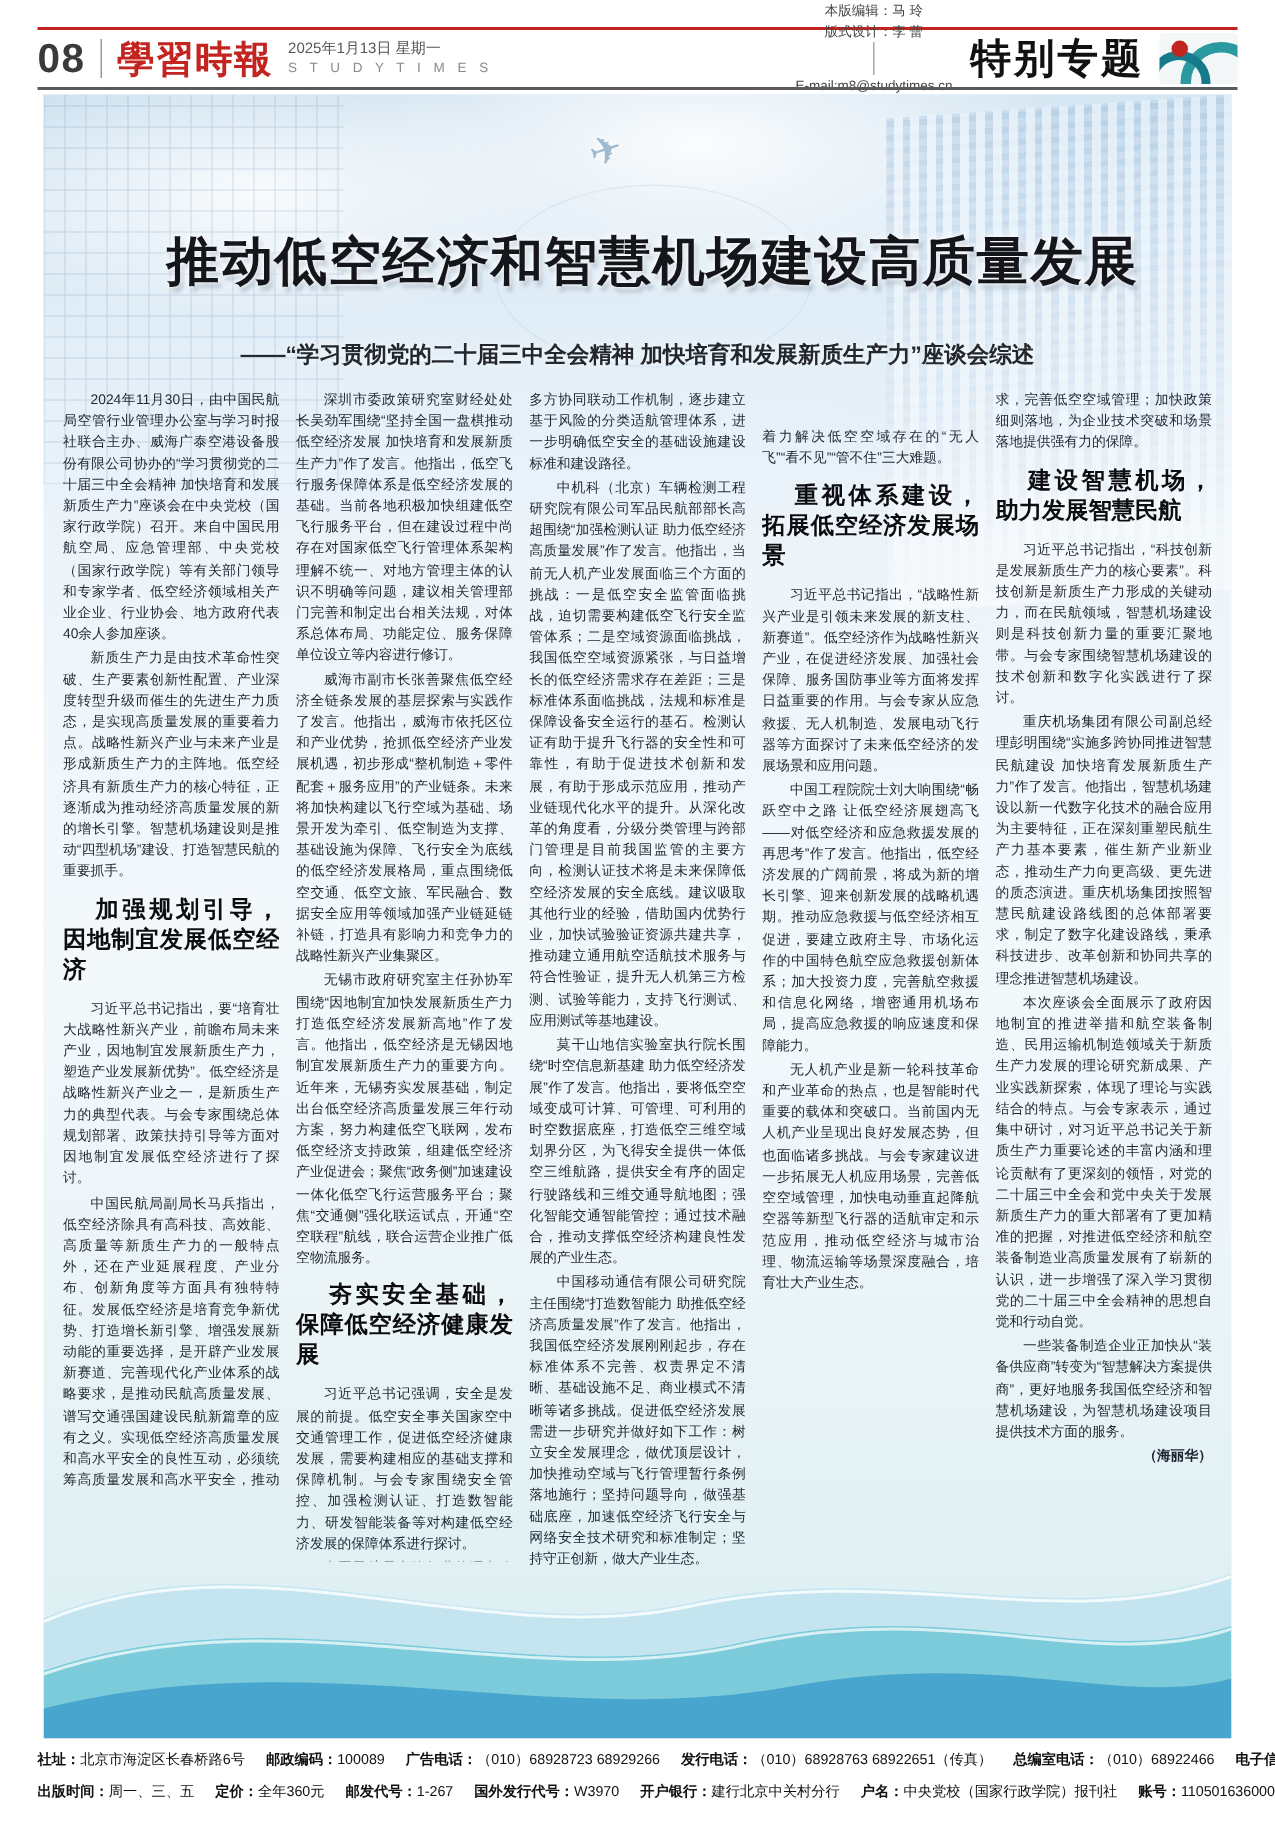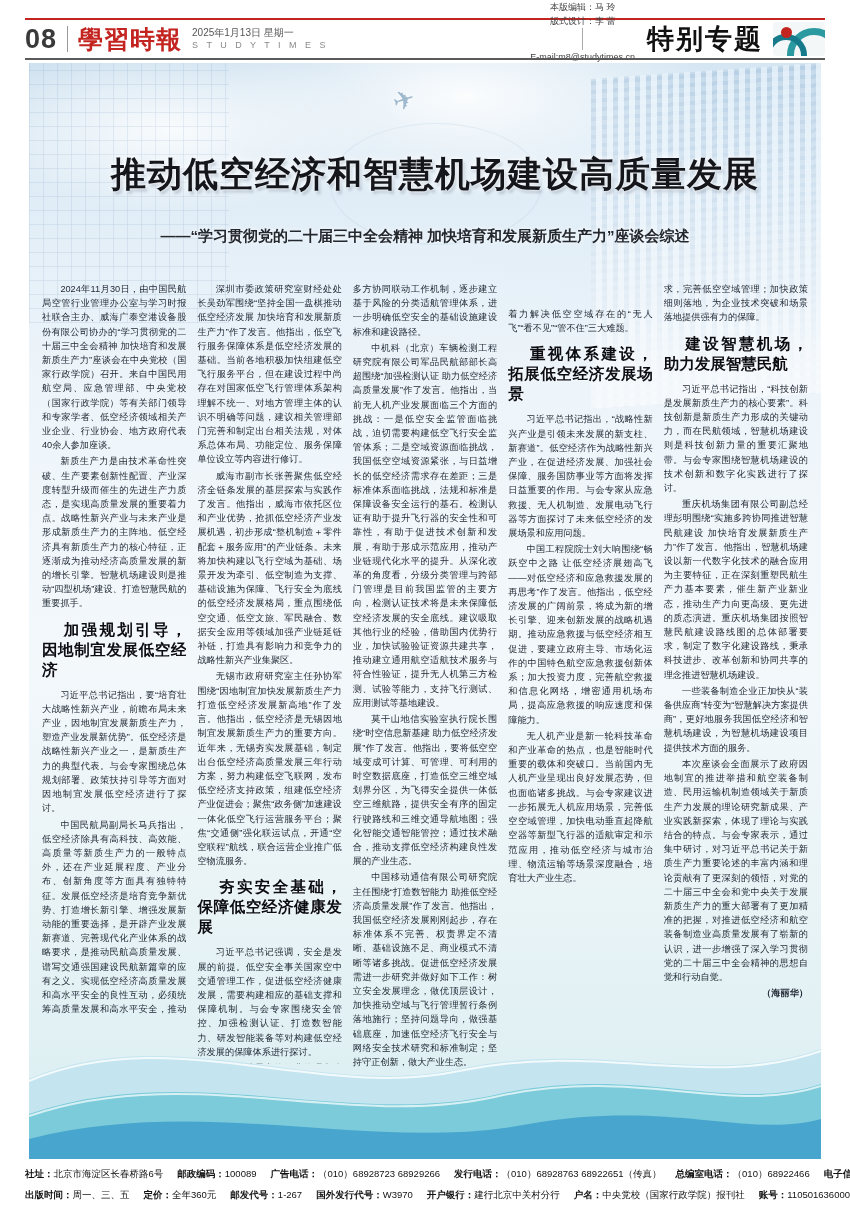--- a/index.html
+++ b/index.html
@@ -44,21 +44,21 @@
       text-shadow:0 0 6px rgba(255,255,255,.9);}
   .globe{position:absolute;left:38%;top:60px;width:210px;height:120px;border-radius:50%;
       border:1px solid rgba(150,180,210,.35);opacity:.5;}
   
   .headline{position:absolute;left:0;right:0;top:88px;text-align:center;font-size:35px;font-weight:900;
       color:#14161c;letter-spacing:1px;font-family:Liberation Serif, serif;
       text-shadow:0 0 3px #fff,0 0 8px rgba(255,255,255,.95),2px 3px 3px rgba(60,80,110,.35);margin-left:20px;}
   .subhead{position:absolute;left:0;right:0;top:164px;text-align:center;font-size:15px;font-weight:700;color:#23272e;
       text-shadow:0 0 4px rgba(255,255,255,.9);}
   
-  .cols{position:absolute;left:13px;right:13px;top:219px;display:flex;gap:11px;}
+  .cols{position:absolute;left:13px;right:13px;top:196px;display:flex;gap:11px;}
   .col{flex:1 1 0;overflow:hidden;font-size:9.2px;line-height:14.2px;color:#1d2531;text-align:justify;}
   .col p{margin:0 0 2px;text-indent:2em;}
   .col p.cont{text-indent:0;}
   .col h2{font-size:15.5px;line-height:20px;font-weight:900;color:#0b0d12;margin:9px 0 8px;text-indent:1.4em;
       text-shadow:0 0 3px rgba(255,255,255,.8);}
   .col .sign{text-align:right;text-indent:0;font-weight:700;}
   
   .waves{position:absolute;left:0;bottom:0;width:792px;height:230px;}
   
   .footer{position:absolute;left:25px;right:25px;top:1163px;font-size:9.5px;color:#111;line-height:21px;white-space:nowrap;}
@@ -138,22 +138,22 @@
           <h2>重视体系建设，拓展低空经济发展场景</h2>
           <p>习近平总书记指出，“战略性新兴产业是引领未来发展的新支柱、新赛道”。低空经济作为战略性新兴产业，在促进经济发展、加强社会保障、服务国防事业等方面将发挥日益重要的作用。与会专家从应急救援、无人机制造、发展电动飞行器等方面探讨了未来低空经济的发展场景和应用问题。</p>
           <p>中国工程院院士刘大响围绕“畅跃空中之路 让低空经济展翅高飞——对低空经济和应急救援发展的再思考”作了发言。他指出，低空经济发展的广阔前景，将成为新的增长引擎、迎来创新发展的战略机遇期。推动应急救援与低空经济相互促进，要建立政府主导、市场化运作的中国特色航空应急救援创新体系；加大投资力度，完善航空救援和信息化网络，增密通用机场布局，提高应急救援的响应速度和保障能力。</p>
           <p>无人机产业是新一轮科技革命和产业革命的热点，也是智能时代重要的载体和突破口。当前国内无人机产业呈现出良好发展态势，但也面临诸多挑战。与会专家建议进一步拓展无人机应用场景，完善低空空域管理，加快电动垂直起降航空器等新型飞行器的适航审定和示范应用，推动低空经济与城市治理、物流运输等场景深度融合，培育壮大产业生态。</p>
         </div>
         <div class="col" style="height: 800px;">
           <p class="cont">求，完善低空空域管理；加快政策细则落地，为企业技术突破和场景落地提供强有力的保障。</p>
           <h2>建设智慧机场，助力发展智慧民航</h2>
           <p>习近平总书记指出，“科技创新是发展新质生产力的核心要素”。科技创新是新质生产力形成的关键动力，而在民航领域，智慧机场建设则是科技创新力量的重要汇聚地带。与会专家围绕智慧机场建设的技术创新和数字化实践进行了探讨。</p>
           <p>重庆机场集团有限公司副总经理彭明围绕“实施多跨协同推进智慧民航建设 加快培育发展新质生产力”作了发言。他指出，智慧机场建设以新一代数字化技术的融合应用为主要特征，正在深刻重塑民航生产力基本要素，催生新产业新业态，推动生产力向更高级、更先进的质态演进。重庆机场集团按照智慧民航建设路线图的总体部署要求，制定了数字化建设路线，秉承科技进步、改革创新和协同共享的理念推进智慧机场建设。</p>
+          <p>本次座谈会全面展示了政府因地制宜的推进举措和航空装备制造、民用运输机制造领域关于新质生产力发展的理论研究新成果、产业实践新探索，体现了理论与实践结合的特点。与会专家表示，通过集中研讨，对习近平总书记关于新质生产力重要论述的丰富内涵和理论贡献有了更深刻的领悟，对党的二十届三中全会和党中央关于发展新质生产力的重大部署有了更加精准的把握，对推进低空经济和航空装备制造业高质量发展有了崭新的认识，进一步增强了深入学习贯彻党的二十届三中全会精神的思想自觉和行动自觉。</p>
           <p>一些装备制造企业正加快从“装备供应商”转变为“智慧解决方案提供商”，更好地服务我国低空经济和智慧机场建设，为智慧机场建设项目提供技术方面的服务。</p>
-          <p>本次座谈会全面展示了政府因地制宜的推进举措和航空装备制造、民用运输机制造领域关于新质生产力发展的理论研究新成果、产业实践新探索，体现了理论与实践结合的特点。与会专家表示，通过集中研讨，对习近平总书记关于新质生产力重要论述的丰富内涵和理论贡献有了更深刻的领悟，对党的二十届三中全会和党中央关于发展新质生产力的重大部署有了更加精准的把握，对推进低空经济和航空装备制造业高质量发展有了崭新的认识，进一步增强了深入学习贯彻党的二十届三中全会精神的思想自觉和行动自觉。</p>
           <p class="sign">（海丽华）</p>
         </div>
       </div>
 
     <svg class="waves" viewBox="0 0 792 230" preserveAspectRatio="none">
       <path d="M0,150 C140,90 290,170 430,140 C570,110 680,160 792,120 L792,230 L0,230 Z" fill="#bfe3ee" opacity="0.85"></path>
       <path d="M0,185 C160,130 320,200 470,165 C610,135 700,185 792,155 L792,230 L0,230 Z" fill="#6fc7d6" opacity="0.85"></path>
       <path d="M0,210 C180,165 340,225 500,195 C640,170 720,210 792,190 L792,230 L0,230 Z" fill="#3f9fca" opacity="0.85"></path>
       <path d="M0,152 C140,92 290,172 430,142 C570,112 680,162 792,122" fill="none" stroke="#ffffff" stroke-width="2" opacity="0.8"></path>
       <path d="M0,187 C160,132 320,202 470,167 C610,137 700,187 792,157" fill="none" stroke="#ffffff" stroke-width="2" opacity="0.7"></path>

